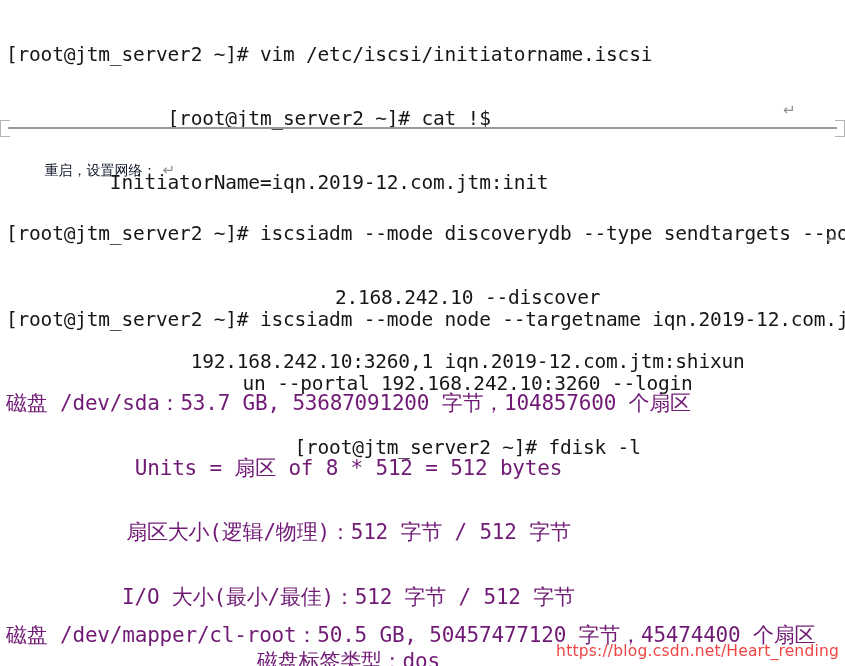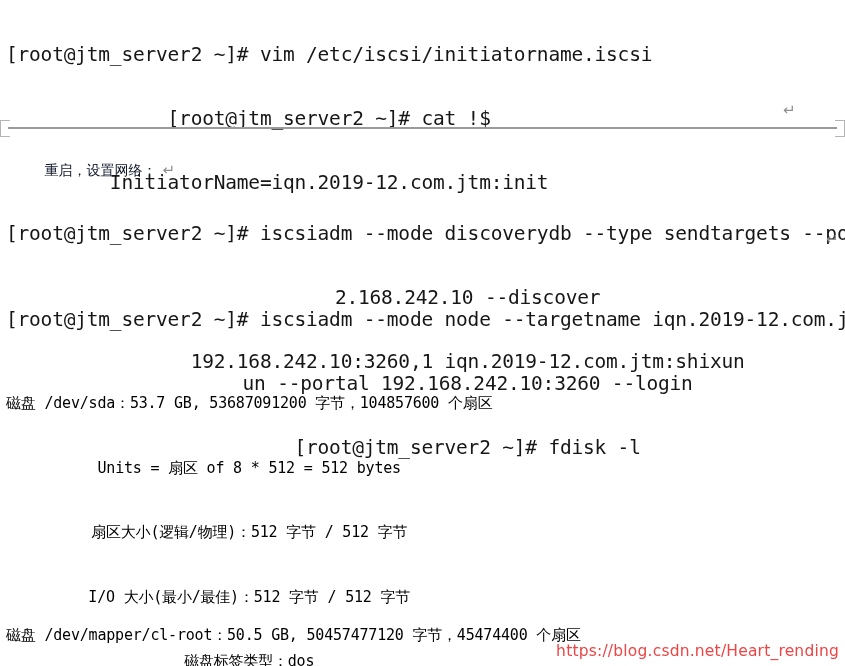--- a/index.html
+++ b/index.html
@@ -35,24 +35,24 @@
     font-family: "DejaVu Sans Mono", "Liberation Mono", monospace;
     font-size: 19.5px;
     line-height: 26px;
     letter-spacing: -0.2px;
     color: #161616;
     white-space: pre;
   }
 
   .cjk-code {
     font-family: "DejaVu Sans Mono", "Liberation Mono", monospace;
-    font-size: 15px;
+    font-size: 21px;
     line-height: 26.5px;
     letter-spacing: -0.2px;
-    color: #000000;
+    color: #701a75;
     white-space: pre;
   }
 
   
   #terminal-block-1 {
     top: 4px;
   }
 
   
   .return-mark {

